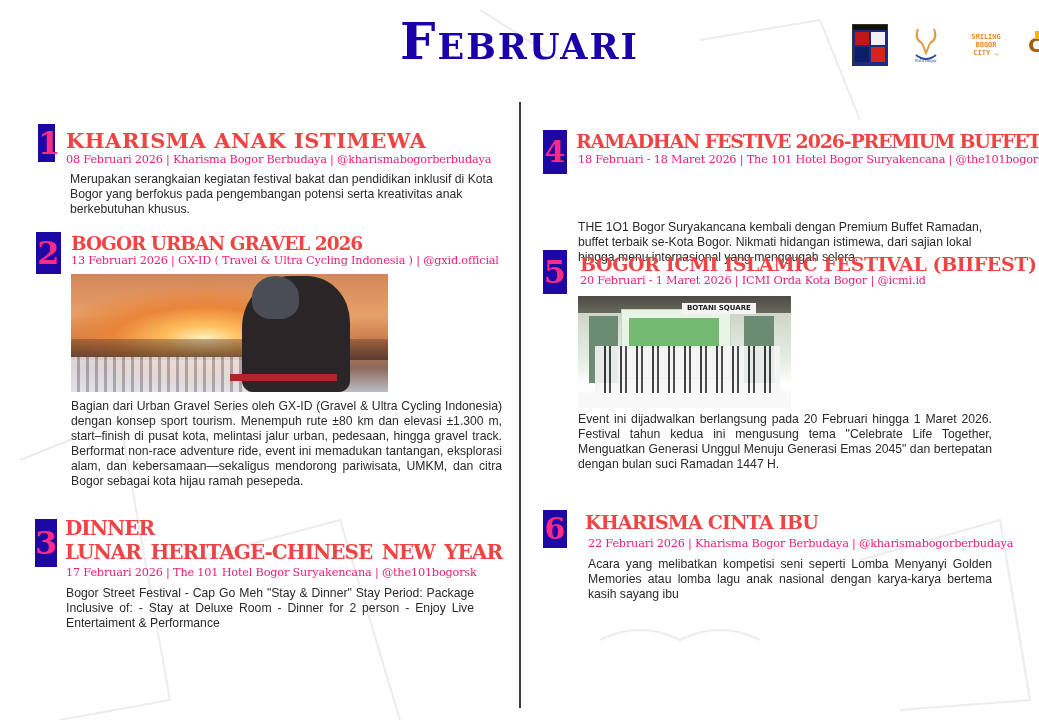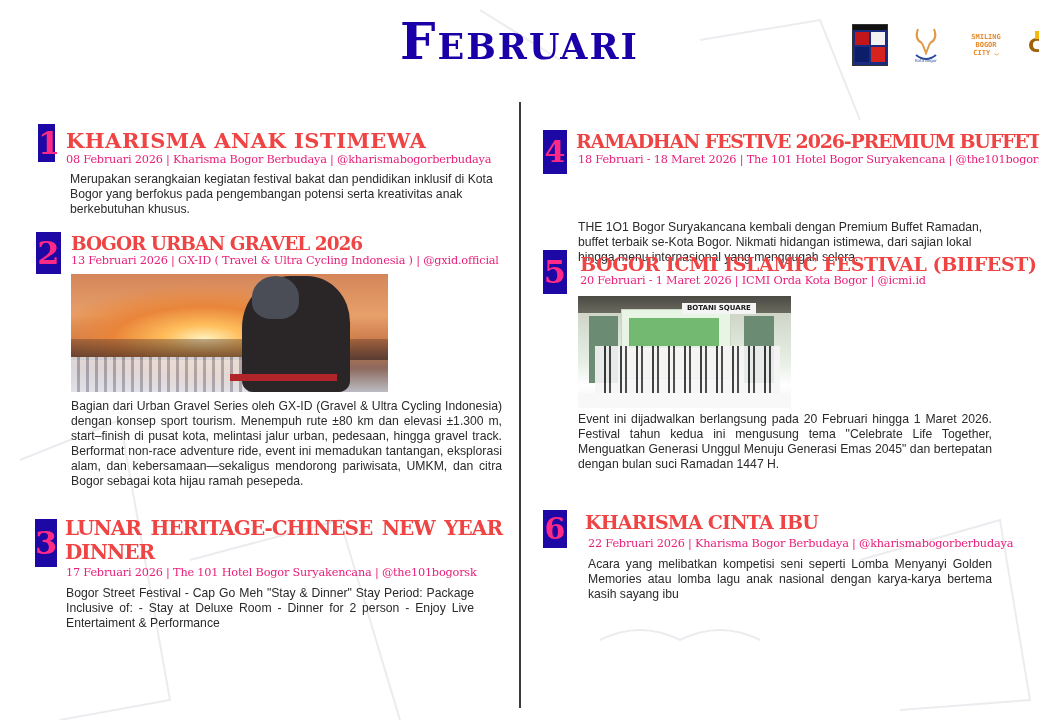--- a/index.html
+++ b/index.html
@@ -116,22 +116,22 @@
   <div class="trees"></div>
     <div class="rail"></div>
     <div class="rider"></div>
     <div class="helmet"></div>
     <div class="bar"></div>
 </div>
 <div class="ev-desc justify" style="left:71px;top:399px;width:431px;">Bagian dari Urban Gravel Series oleh GX-ID (Gravel &amp; Ultra Cycling Indonesia) dengan konsep sport tourism. Menempuh rute ±80 km dan elevasi ±1.300 m, start–finish di pusat kota, melintasi jalur urban, pedesaan, hingga gravel track. Berformat non-race adventure ride, event ini memadukan tantangan, eksplorasi alam, dan kebersamaan—sekaligus mendorong pariwisata, UMKM, dan citra Bogor sebagai kota hijau ramah pesepeda.</div>
 
 <div class="num" style="left:35px;top:519px;width:22px;height:48px;font-size:32px;line-height:48px;">3</div>
 <div class="ev-title" style="left:65px;top:516px;width:437px;font-size:20px;line-height:24px;letter-spacing:-1px;white-space:normal;">
+  <div>DINNER</div>
   <div style="text-align:justify;text-align-last:justify;">LUNAR HERITAGE-CHINESE NEW YEAR</div>
-  <div>DINNER</div>
 </div>
 <div class="ev-meta" style="left:66px;top:566px;">17 Februari 2026 | The 101 Hotel Bogor Suryakencana | @the101bogorsk</div>
 <div class="ev-desc justify" style="left:66px;top:586px;width:408px;">Bogor Street Festival - Cap Go Meh "Stay &amp; Dinner" Stay Period: Package Inclusive of: - Stay at Deluxe Room - Dinner for 2 person - Enjoy Live Entertaiment &amp; Performance</div>
 
 <div class="num" style="left:543px;top:130px;width:24px;height:44px;font-size:30px;line-height:44px;">4</div>
 <div class="ev-title" style="left:576px;top:129px;font-size:19px;line-height:24px;letter-spacing:-1.2px;">RAMADHAN FESTIVE 2026-PREMIUM BUFFET</div>
 <div class="ev-meta" style="left:578px;top:153px;">18 Februari - 18 Maret 2026 | The 101 Hotel Bogor Suryakencana | @the101bogorsk</div>
 <div class="ev-desc" style="left:578px;top:172px;width:430px;margin-top:48px;"> THE 1O1 Bogor Suryakancana kembali dengan Premium Buffet Ramadan, buffet terbaik se-Kota Bogor. Nikmati hidangan istimewa, dari sajian lokal hingga menu internasional yang menggugah selera.</div>
 
 <div class="num" style="left:543px;top:250px;width:24px;height:44px;font-size:32px;line-height:44px;">5</div>

